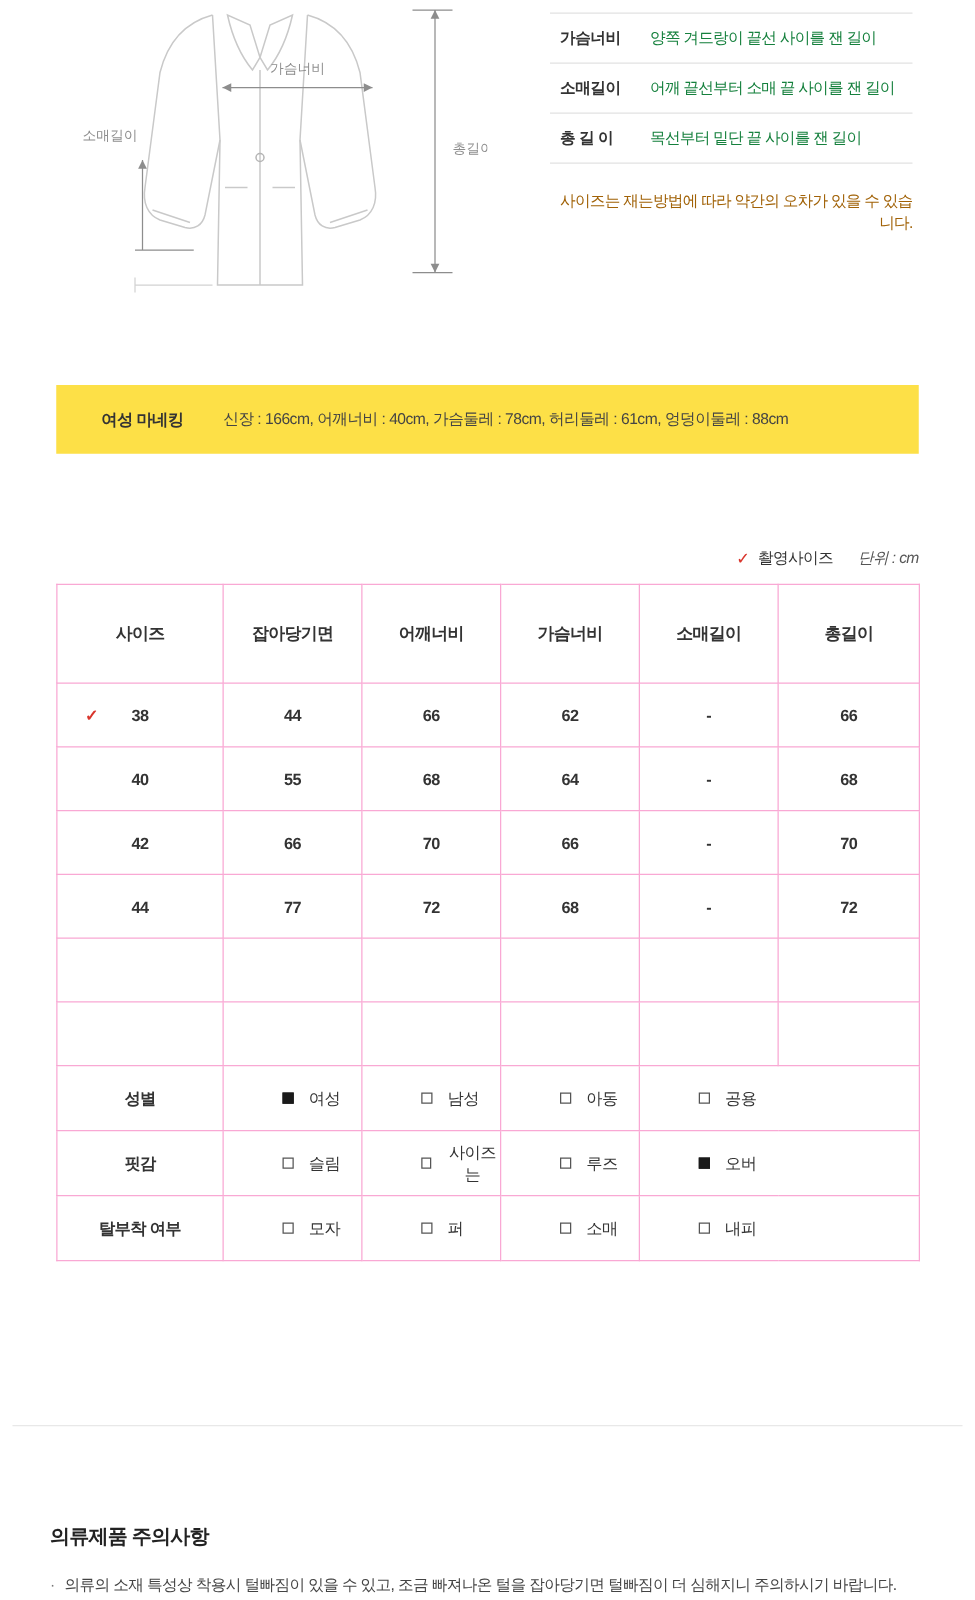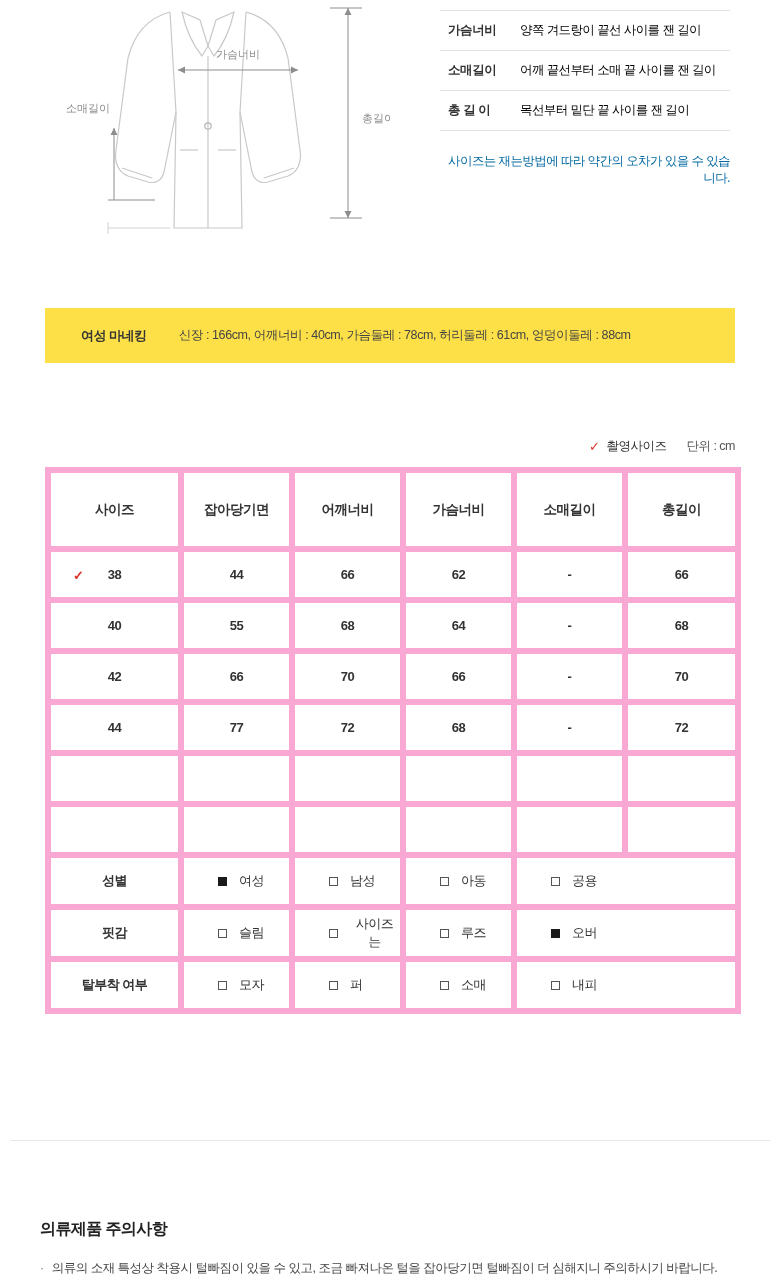--- a/index.html
+++ b/index.html
@@ -47,28 +47,28 @@
   .legend-term {
     font-size: 12.5px;
     font-weight: bold;
     color: #333;
     letter-spacing: -0.4px;
     white-space: nowrap;
     width: 72px;
   }
   .legend-desc {
     font-size: 12.5px;
-    color: #000000;
+    color: #15803d;
     letter-spacing: -0.6px;
     white-space: nowrap;
   }
   .legend-note {
     margin-top: 22px;
     font-size: 12.5px;
-    color: #0369a1;
+    color: #a16207;
     letter-spacing: -0.6px;
     text-align: right;
   }
 
   
   .mannequin {
     position: absolute;
     left: 45px; top: 308px;
     width: 690px; height: 55px;
     background: #fde047;
@@ -101,32 +101,32 @@
     align-items: center;
     font-size: 12.5px;
     letter-spacing: -0.5px;
   }
   .meta-check {
     color: #d9352c;
     font-size: 13px;
     margin-right: 7px;
   }
   .meta-shoot { color: #333; margin-right: 20px; }
-  .meta-unit { color: #555; }
+  .meta-unit { color: #555; font-style: italic; }
 
   
   .size-table {
     position: absolute;
     left: 45px; top: 467px;
     width: 690px;
     border-collapse: collapse;
     table-layout: fixed;
   }
   .size-table td, .size-table th {
-    border: 6px solid #f9a8d4;
+    border: 1px solid #f9a8d4;
     height: 51px;
     text-align: center;
     vertical-align: middle;
     font-size: 13px;
     color: #333;
     letter-spacing: -0.5px;
   }
   .size-table thead td {
     height: 79px;
     font-weight: bold;
@@ -147,21 +147,21 @@
   }
   .empty-row td { height: 51px; }
 
   
   .opt-label {
     font-weight: bold;
     font-size: 13px;
   }
   .opt-cell {
     text-align: center;
-    padding-left: 0;
+    padding-left: 13px;
   }
   .opt-inner {
     display: flex;
     align-items: center;
     padding-left: 34px;
   }
   .box {
     display: inline-block;
     width: 9px; height: 9px;
     border: 1px solid #555;

